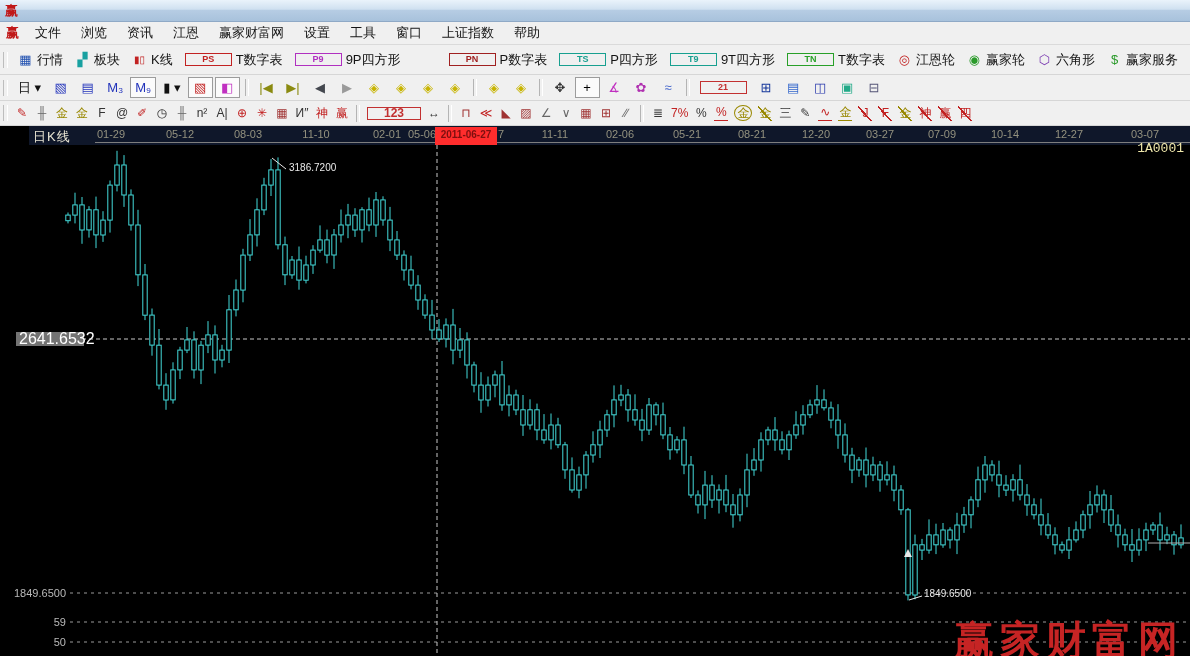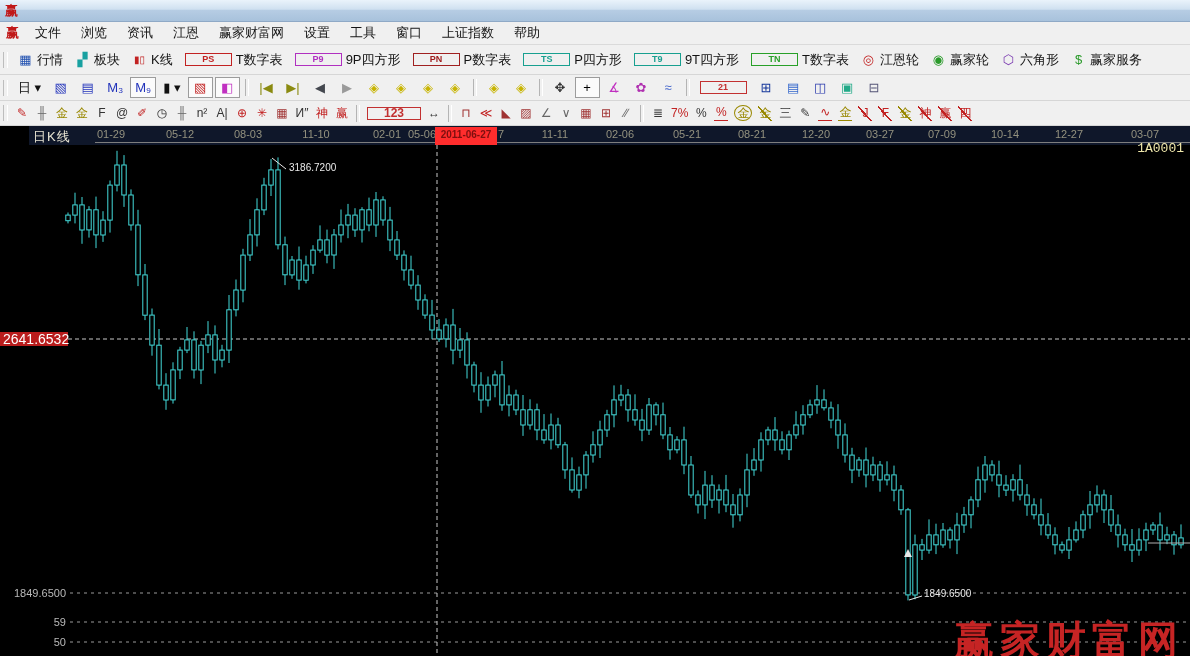--- a/index.html
+++ b/index.html
@@ -44,22 +44,22 @@
   .x-label{position:absolute;top:2px;width:38px;margin-left:-19px;text-align:center;
     font-size:11px;color:#94927f;white-space:nowrap;}
   .axis-highlight{position:absolute;top:1px;left:406px;width:62px;height:24px;background:#ff2d2d;
     color:#7d0f0f;font-weight:bold;font-size:10px;line-height:15px;text-align:center;}
   .axis-tick-red{position:absolute;left:436px;top:16px;width:2px;height:3px;background:#ff2d2d;}
 
   
   .chart{position:absolute;left:0;top:145px;width:1190px;height:511px;background:#000;}
   .symbol-label{position:absolute;right:6px;top:141px;font-size:13px;color:#efe7ab;
     font-family:"Liberation Mono",monospace;}
-  .price-flag{position:absolute;left:0;top:332px;width:68px;height:14px;background:#b91c1c;
-    color:#ffffff;font-size:14px;line-height:14px;padding-left:3px;box-sizing:border-box;}
+  .price-flag{position:absolute;left:16px;top:332px;width:68px;height:14px;background:#737373;
+    color:#ffffff;font-size:16px;line-height:14px;padding-left:3px;box-sizing:border-box;}
   .grid-label{position:absolute;left:0;width:66px;text-align:right;font-size:11px;color:#b9b9b9;
     height:14px;line-height:14px;}
   .annot{position:absolute;font-size:10px;color:#e9e9e9;white-space:nowrap;}
   .watermark{position:absolute;right:6px;top:613px;font-size:40px;font-weight:bold;color:#c62424;
     font-family:"Liberation Serif",serif;letter-spacing:6px;}
 </style>
 </head>
 <body>
 
 <div id="app">
@@ -101,21 +101,21 @@
         </span>
         <span class="tb-item">
           <span class="tb-ico box" style="color: rgb(194, 34, 34);">PS</span>
           <span class="tb-label">T数字表</span>
         </span>
         <span class="tb-item">
           <span class="tb-ico box" style="color: rgb(176, 48, 192);">P9</span>
           <span class="tb-label">9P四方形</span>
         </span>
         <span class="tb-item">
-          <span class="tb-ico box" style="color: rgb(160, 32, 32);">PN</span>
+          <span class="tb-ico box" style="color: rgb(160, 32, 32); margin-left: 36px;">PN</span>
           <span class="tb-label">P数字表</span>
         </span>
         <span class="tb-item">
           <span class="tb-ico box" style="color: rgb(24, 160, 144);">TS</span>
           <span class="tb-label">P四方形</span>
         </span>
         <span class="tb-item">
           <span class="tb-ico box" style="color: rgb(24, 160, 144); text-align: center;">T9</span>
           <span class="tb-label">9T四方形</span>
         </span>

